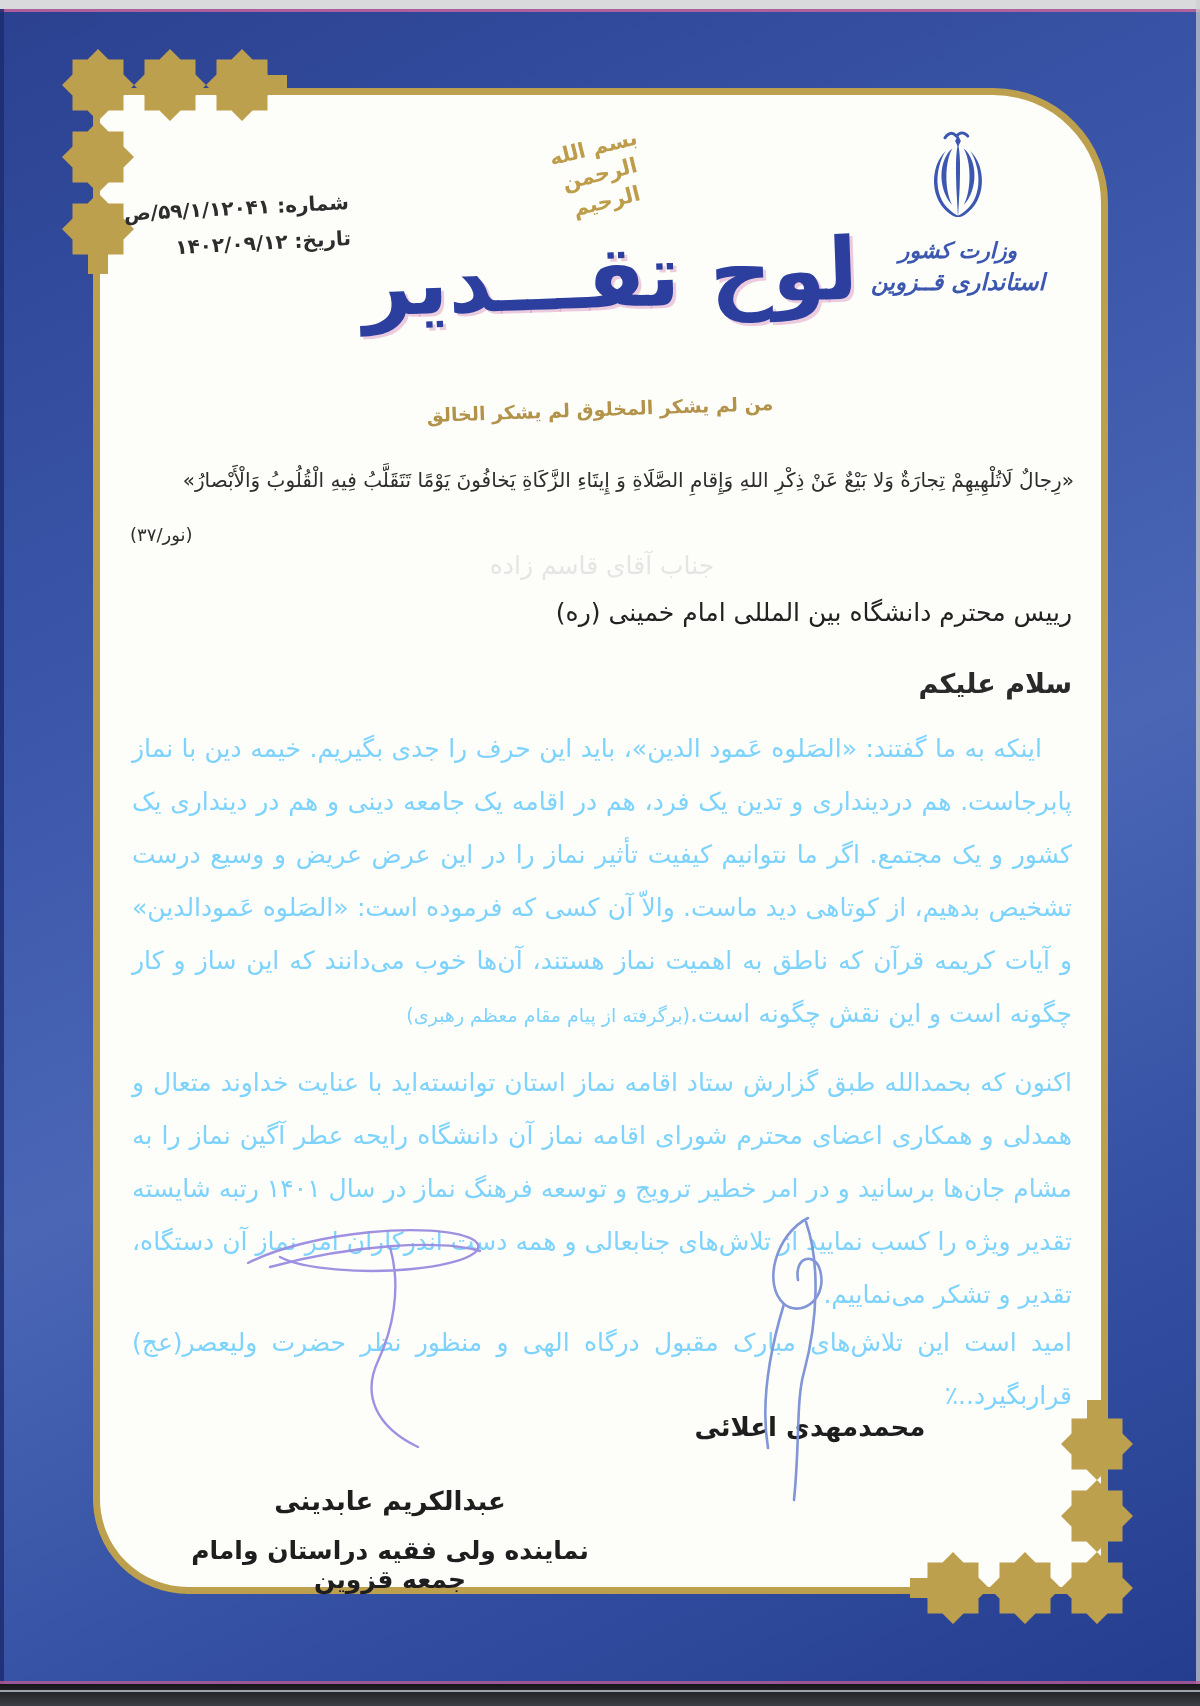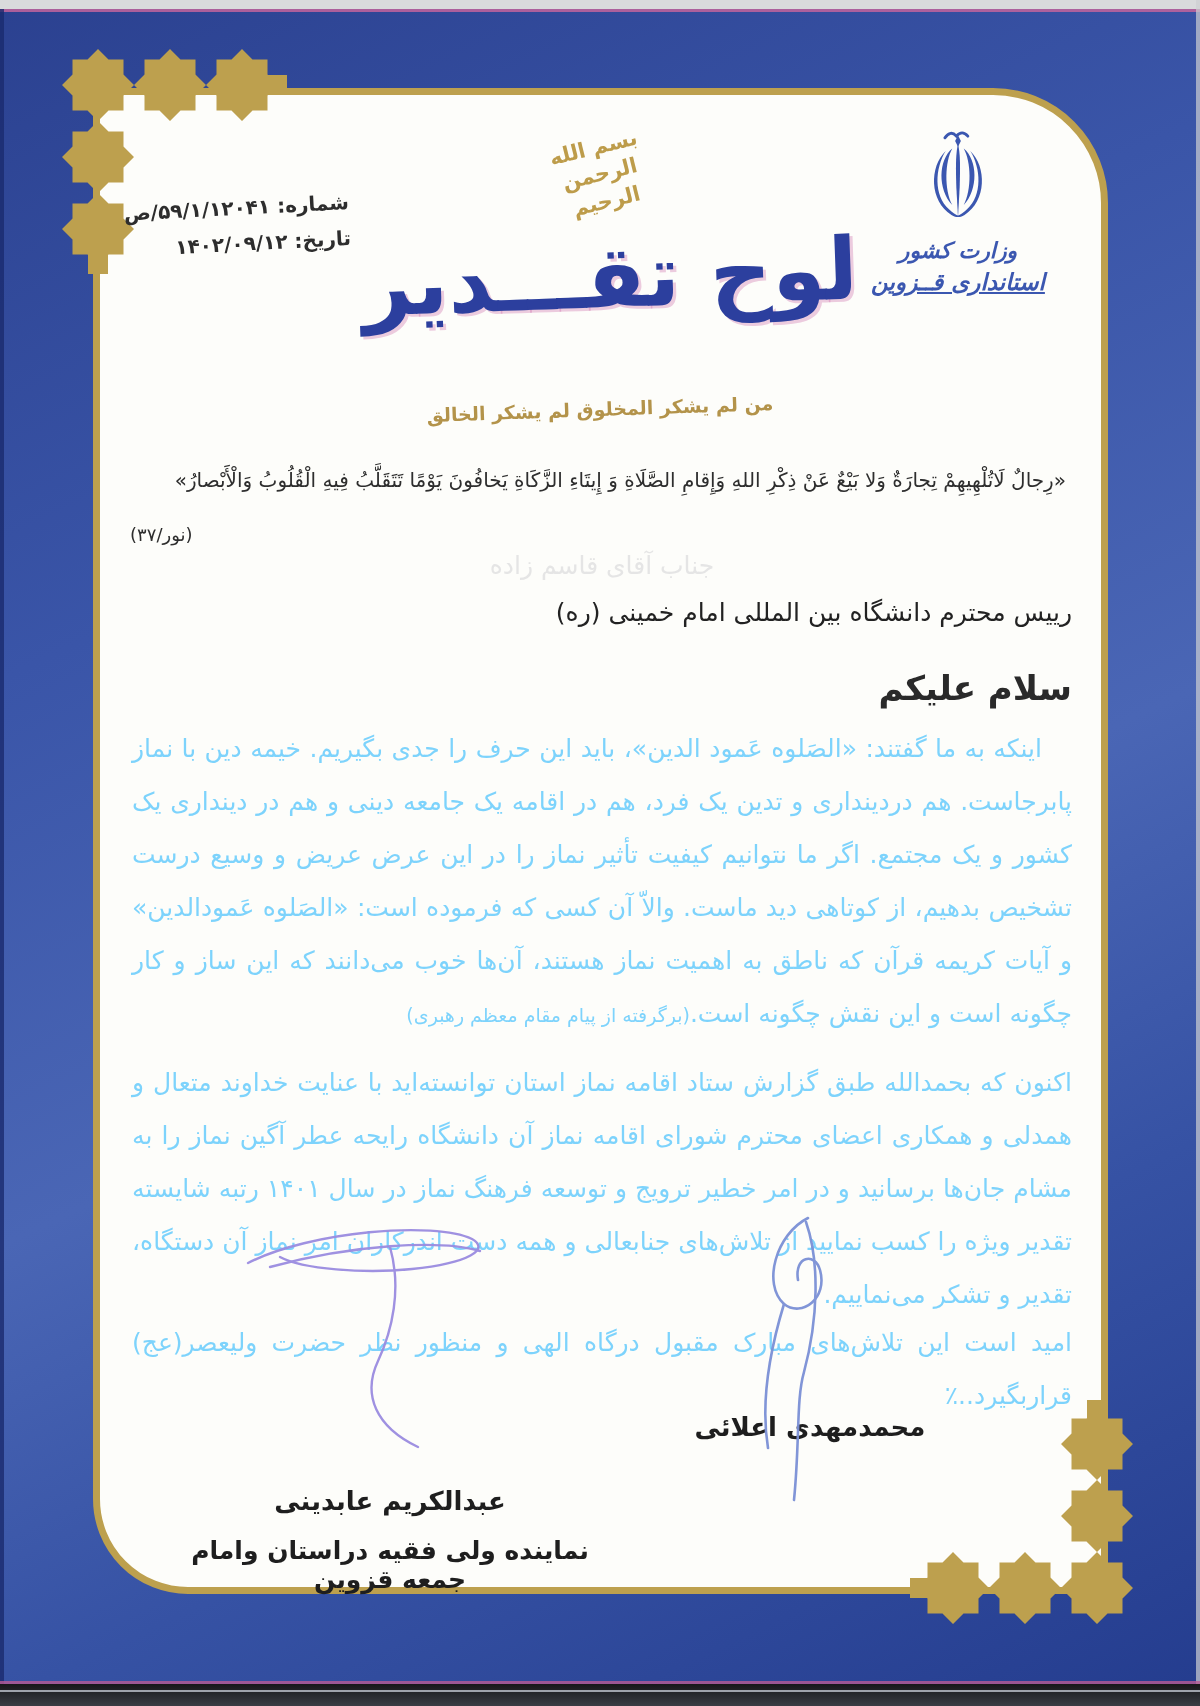--- a/index.html
+++ b/index.html
@@ -31,47 +31,47 @@
   }
   .ornaments{position:absolute;left:0;top:0;width:1200px;height:1706px;z-index:2;pointer-events:none;}
 
   .txt{position:absolute;z-index:3;direction:rtl;}
 
   .meta{left:120px;top:190px;width:230px;color:#2d2d2d;font-size:20px;font-weight:bold;
         line-height:36px;text-align:right;transform:rotate(-3deg);}
   .org{left:858px;top:128px;width:200px;text-align:center;color:#3b57b0;}
   .org .emblem{width:82px;height:100px;display:inline-block;}
   .org .ministry{font-size:22px;font-weight:bold;font-style:italic;margin-top:6px;}
-  .org .governorate{font-size:23px;font-weight:bold;font-style:italic;margin-top:6px;letter-spacing:1px;text-decoration:underline;}
+  .org .governorate{font-size:23px;font-weight:bold;font-style:italic;margin-top:6px;letter-spacing:1px;}
 
   .bismillah{
     left:535px;top:110px;width:130px;height:130px;border-radius:50%;
     display:flex;align-items:center;justify-content:center;text-align:center;
     color:#bd9c4a;font-size:21px;font-weight:bold;line-height:1.3;
     transform:rotate(-14deg);
   }
   .main-title{
     left:360px;top:228px;width:500px;text-align:center;
     font-size:86px;font-weight:bold;color:#2c3f9e;line-height:1.15;
     transform:rotate(-2deg);
     text-shadow:3px 3px 0 rgba(198,88,160,.30);
     white-space:nowrap;
   }
   .motto{
     left:340px;top:398px;width:520px;text-align:center;
     color:#b3934a;font-size:19px;font-weight:bold;transform:rotate(-2deg);
   }
 
-  .verse{left:122px;top:468px;width:944px;text-align:right;font-size:20px;
+  .verse{left:130px;top:468px;width:944px;text-align:right;font-size:20px;
          color:#2e2e2e;white-space:nowrap;font-weight:500;}
   .citation{left:130px;top:524px;width:220px;text-align:left;font-size:18px;color:#2e2e2e;}
 
   .recipient-name{left:132px;top:551px;width:940px;text-align:center;font-size:25px;font-weight:normal;color:#e5e5e5;}
   .recipient-title{left:132px;top:598px;width:940px;text-align:right;font-size:25px;font-weight:normal;color:#222;}
-  .greeting{left:132px;top:668px;width:940px;text-align:right;font-size:34px;font-weight:600;color:#2a2a2a;}
+  .greeting{left:132px;top:668px;width:940px;text-align:right;font-size:27px;font-weight:600;color:#2a2a2a;}
 
   .para{left:132px;width:940px;text-align:justify;font-size:25px;line-height:53px;color:#7dd3fc;}
   .para.p1{top:722px;text-indent:30px;}
   .para.p2{top:1056px;}
   .para.p3{top:1316px;}
   .para .note{font-size:19px;}
 
   .sig-block{text-align:center;color:#1e1e1e;z-index:3;}
   .sig-right{left:610px;top:1412px;width:400px;}
   .sig-left{left:155px;top:1486px;width:470px;}

